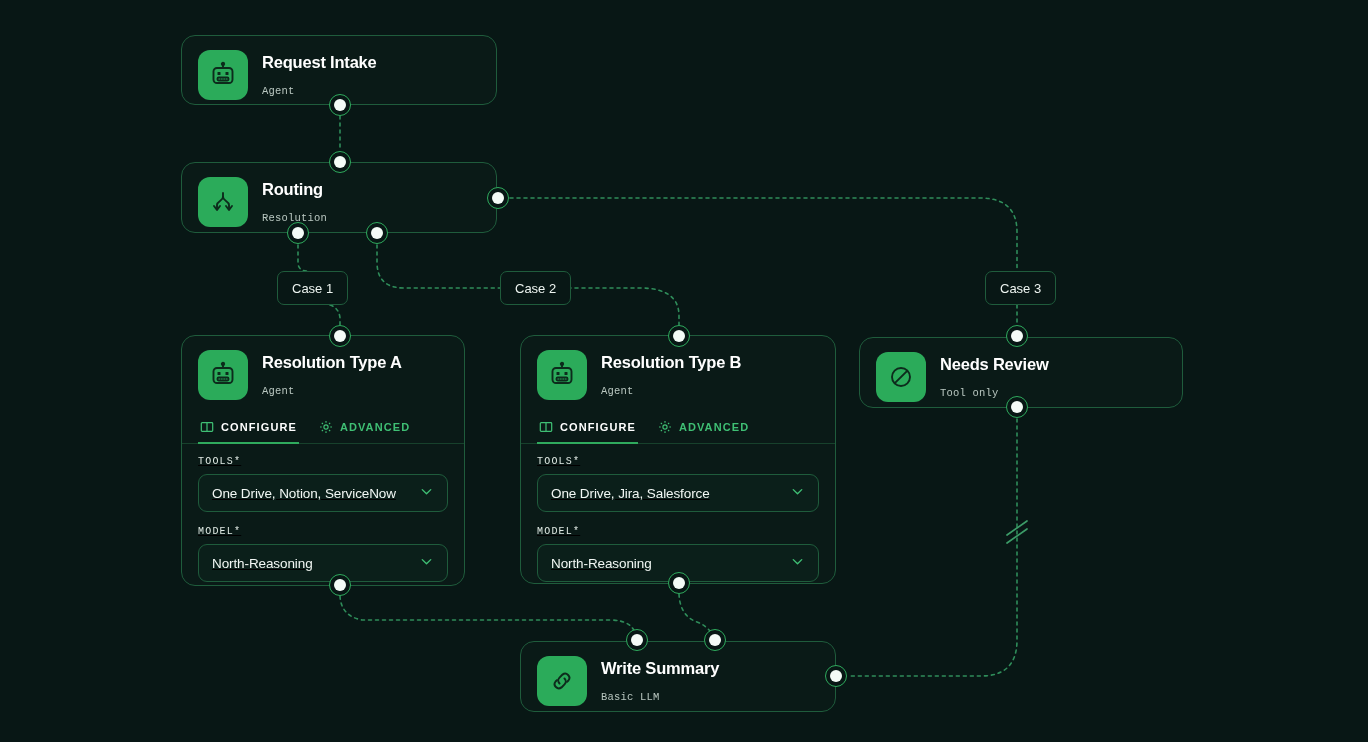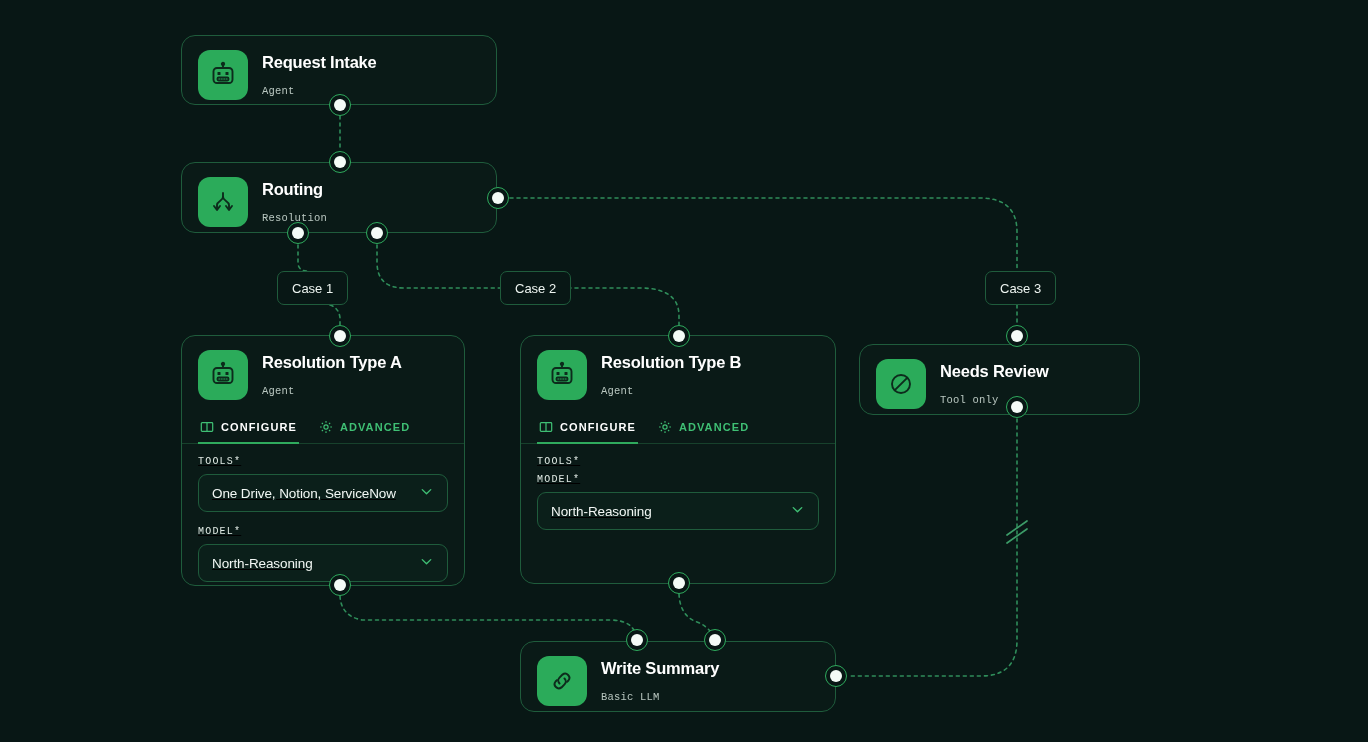--- a/index.html
+++ b/index.html
@@ -301,35 +301,43 @@
           <svg width="14" height="14" viewBox="0 0 16 16" fill="none" stroke="#3fbf74" stroke-width="1.3">
             <circle cx="8" cy="8" r="2.4"></circle>
             <path d="M8 1.2v1.9M8 12.9v1.9M1.2 8h1.9M12.9 8h1.9M3.2 3.2l1.35 1.35M11.45 11.45l1.35 1.35M12.8 3.2l-1.35 1.35M4.55 11.45L3.2 12.8"></path>
           </svg>
         </span>
         <span>ADVANCED</span>
       </div>
     </div>
     <div class="body">
       <div class="f-label"><span>TOOLS</span><span class="req">*</span></div>
+      <div class="field">
+        <span class="field-val">One Drive, Jira, Salesforce</span>
+        <span>
+          <svg width="15" height="15" viewBox="0 0 16 16" fill="none" stroke="#3fbf74" stroke-width="1.5" stroke-linecap="round" stroke-linejoin="round">
+              <path d="M3.5 6 L8 10.5 L12.5 6"></path>
+            </svg>
+        </span>
+      </div>
       <div class="f-label"><span>MODEL</span><span class="req">*</span></div>
       <div class="field">
         <span class="field-val">North-Reasoning</span>
         <span>
           <svg width="15" height="15" viewBox="0 0 16 16" fill="none" stroke="#3fbf74" stroke-width="1.5" stroke-linecap="round" stroke-linejoin="round">
               <path d="M3.5 6 L8 10.5 L12.5 6"></path>
             </svg>
         </span>
       </div>
     </div>
   </div>
   <div class="port" style="left:668px;top:325px;"></div>
   <div class="port" style="left:668px;top:572px;"></div>
 
-  <div class="node" style="left:859px;top:344px;width:281px;height:71px;">
+  <div class="node" style="left:859px;top:337px;width:324px;height:71px;">
     <div class="node-head">
       <div class="tile">
         <svg width="28" height="28" viewBox="0 0 28 28" fill="none" stroke="#0d2b1c" stroke-width="1.9" stroke-linecap="round">
           <circle cx="14" cy="14" r="9"></circle>
             <line x1="7.8" y1="20.2" x2="20.2" y2="7.8"></line>
         </svg>
       </div>
       <div class="titles">
         <div class="n-title">Needs Review</div>
         <div class="n-sub">Tool only</div>

